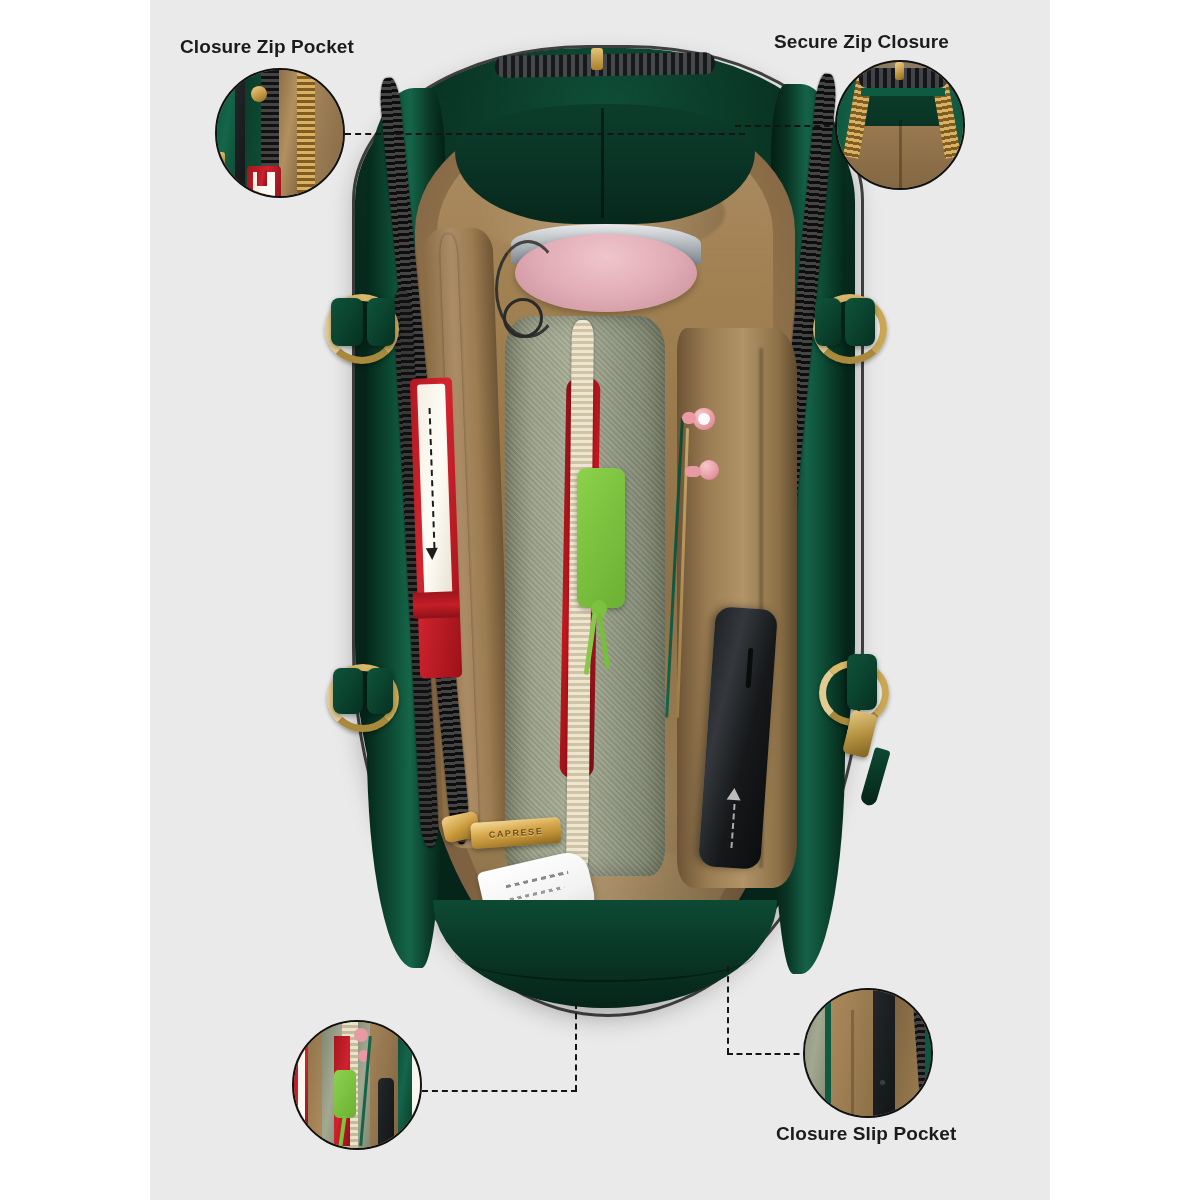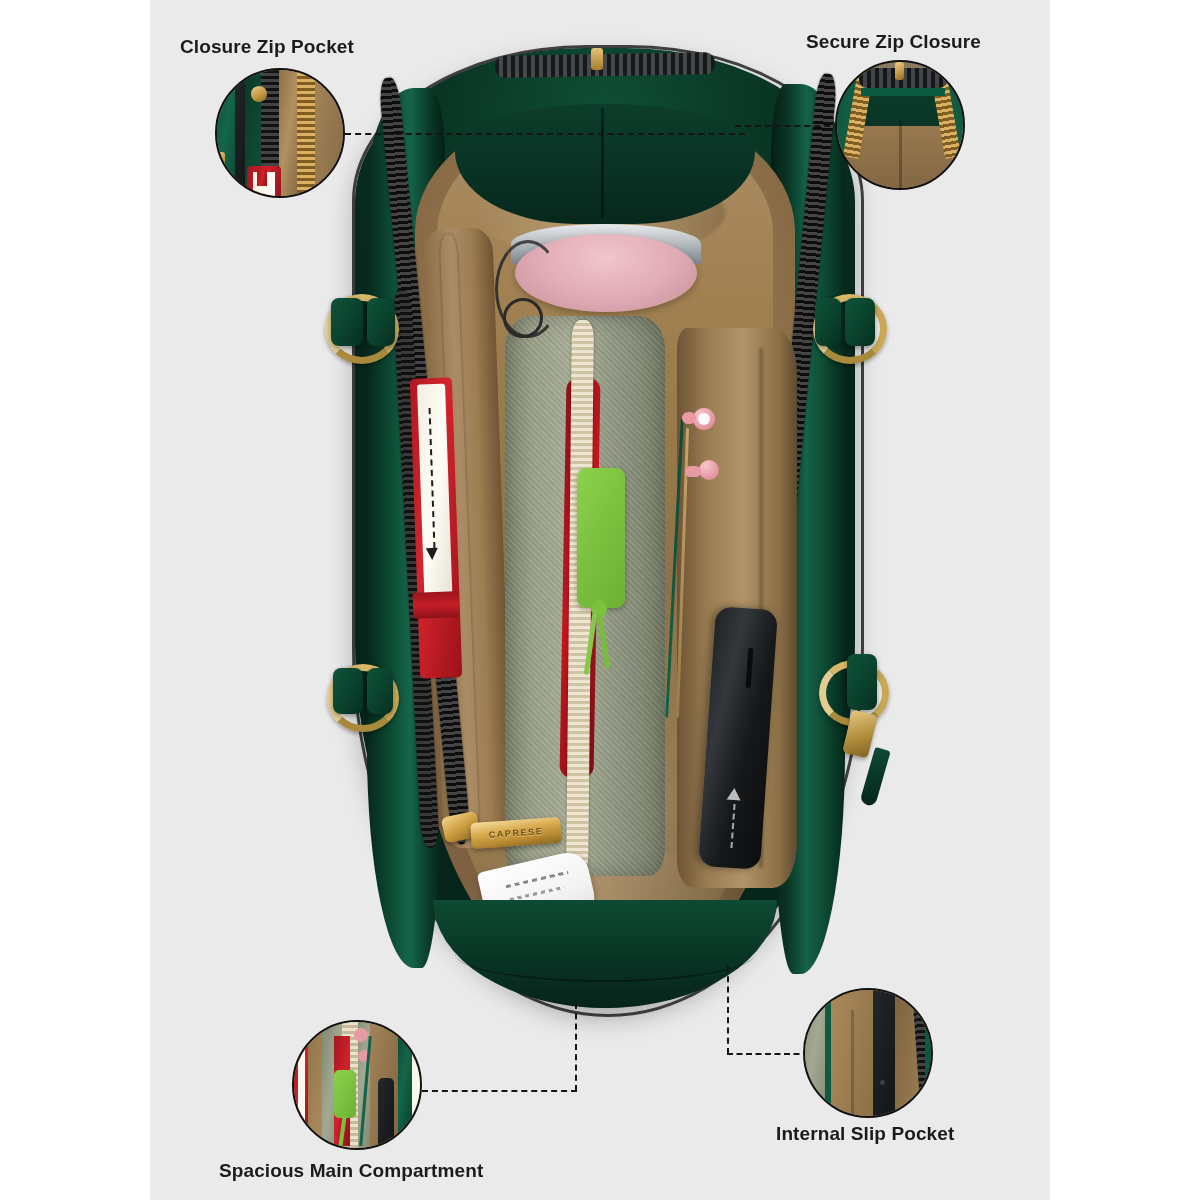--- a/index.html
+++ b/index.html
@@ -9,21 +9,21 @@
 
   
   #panel{position:absolute;left:150px;top:0;width:900px;height:1200px;background:#eaeaea;}
 
   
   .callout-label{
     position:absolute;font-weight:bold;color:#1b1b1b;
     font-size:19px;letter-spacing:.1px;white-space:nowrap;
   }
   #lbl-zip{left:180px;top:36px;}
-  #lbl-secure{left:806px;top:31px;}
+  #lbl-secure{left:774px;top:31px;}
   #lbl-slip{left:776px;top:1123px;}
   #lbl-main{left:219px;top:1160px;}
 
   
   .dash-h{position:absolute;height:0;border-top:2.5px dashed #151515;}
   .dash-v{position:absolute;width:0;border-left:2.5px dashed #151515;}
 
   
   .bubble{
     position:absolute;border-radius:50%;overflow:hidden;
@@ -504,16 +504,15 @@
       <div class="b-tan" style="left:90px;top:-6px;width:30px;height:146px;background:linear-gradient(100deg,#7d6340,#9d7f52);"></div>
       <div class="b-zipdark" style="left:112px;top:10px;width:16px;height:120px;transform:rotate(-4deg);"></div>
       <div class="b-green" style="left:120px;top:40px;width:10px;height:96px;background:#0d5840;"></div>
       <div style="position:absolute;left:46px;top:20px;width:3px;height:110px;background:rgba(0,0,0,.2);"></div>
       <div style="position:absolute;left:75px;top:90px;width:5px;height:5px;border-radius:50%;background:#3a3f44;"></div>
     </div>
   </div>
 
   <div class="callout-label" id="lbl-zip">Closure Zip Pocket</div>
   <div class="callout-label" id="lbl-secure">Secure Zip Closure</div>
-  <div class="callout-label" id="lbl-main">Spacious Main Compartment</div>
-  <div class="callout-label" id="lbl-slip">Internal Slip Pocket</div>
+  <div class="callout-label" id="lbl-slip">Closure Slip Pocket</div>
 
 </div>
 
 </body></html>

